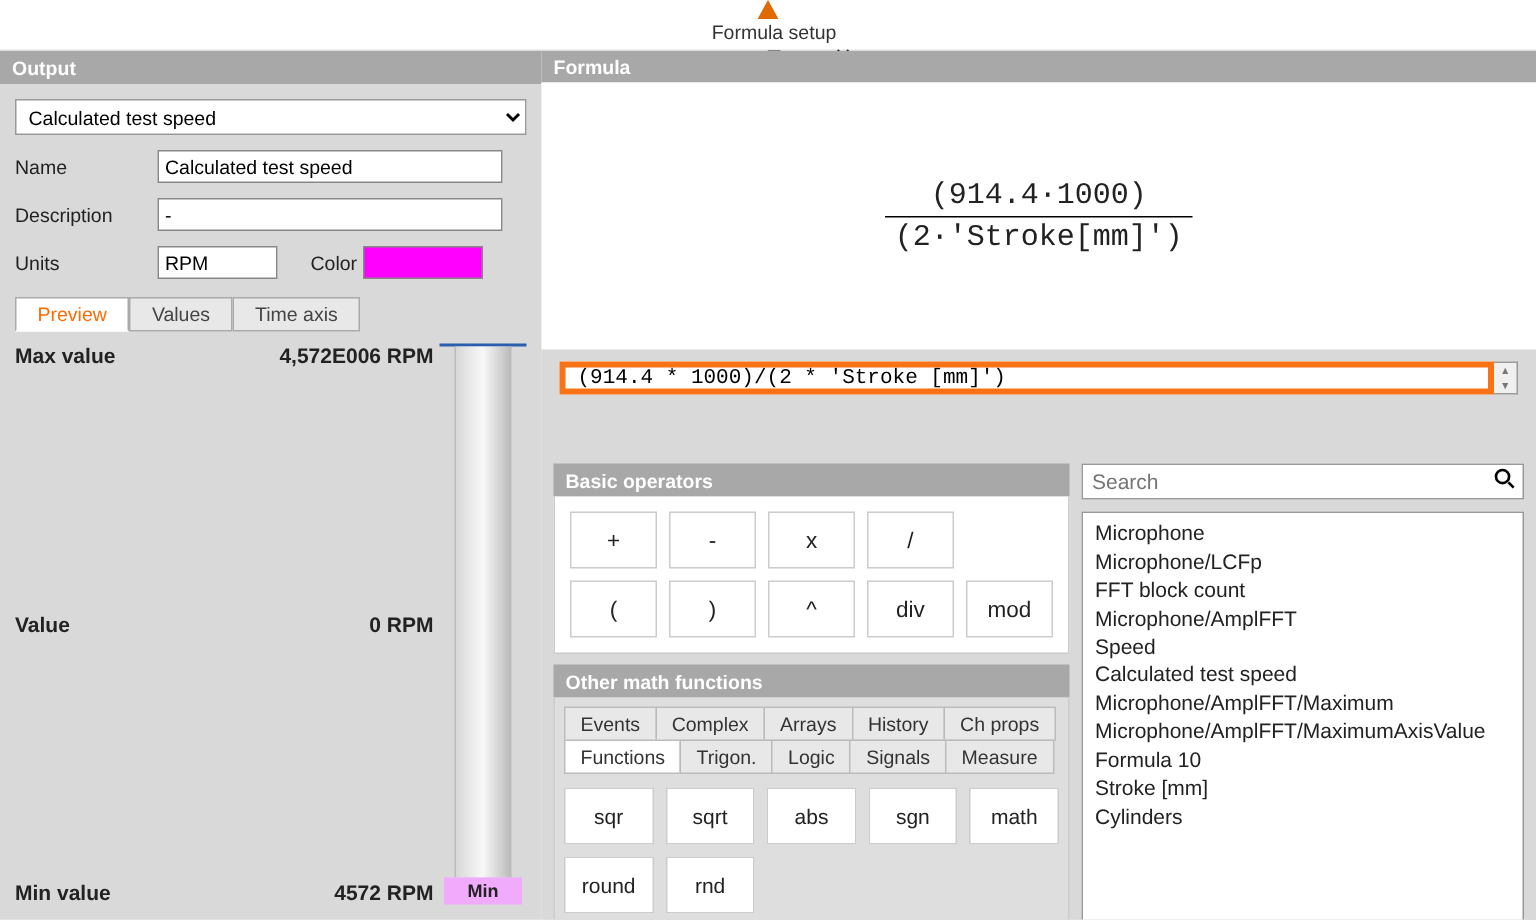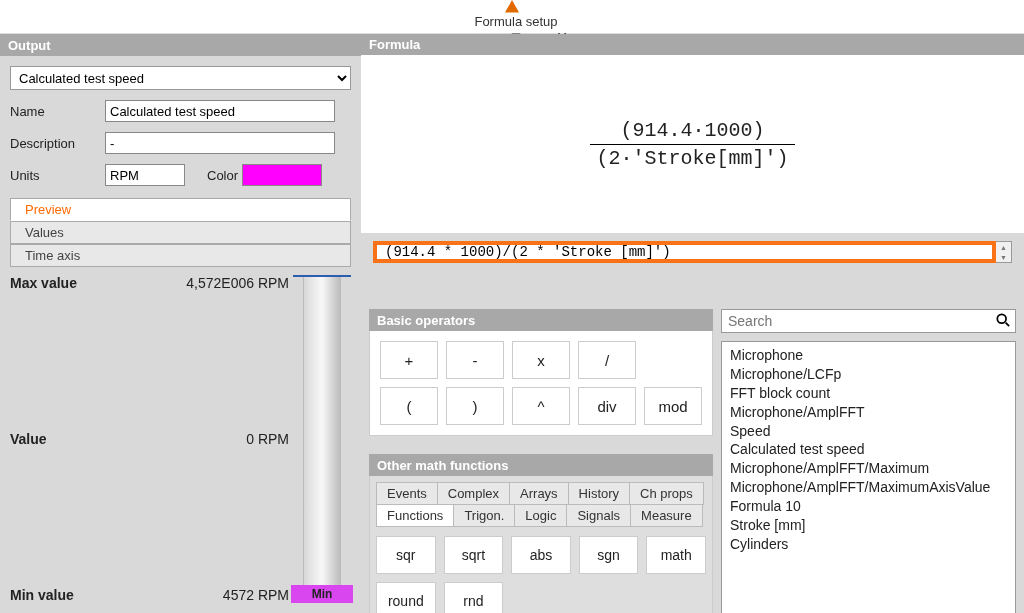--- a/index.html
+++ b/index.html
@@ -47,41 +47,41 @@
   .field-row { display: flex; align-items: center; margin-top: 10px; }
   .field-label { width: 95px; color: #222; font-size: 13px; }
   .text-input {
     border: 1px solid #888; background: #fff; font-size: 13px;
     padding: 2px 4px; height: 22px;
   }
   .text-input.wide { width: 230px; }
   .text-input.units { width: 80px; }
   .color-label { margin-left: 22px; font-size: 13px; }
   .color-swatch { width: 80px; height: 22px; border: 1px solid #888; background: #ff00ff; margin-left: 4px; }
-  .tabs { display: flex; margin-top: 12px; gap: 0; flex-direction: column; }
+  .tabs { display: flex; margin-top: 12px; gap: 0; }
   .tab {
     border: 1px solid #aaa; background: #e8e8e8;
     padding: 3px 14px; font-size: 13px; color: #444;
     cursor: pointer;
   }
   .tab.active { background: #fff; color: #ff6a00; border-bottom: 1px solid #fff; }
   .preview-area { margin-top: 8px; display: flex; flex: 1; }
   .preview-labels { flex: 1; display: flex; flex-direction: column; justify-content: space-between; padding-right: 4px; }
   .p-row { display: flex; justify-content: space-between; font-size: 14px; }
   .p-row .lbl { font-weight: 700; }
-  .p-row .val { font-weight: 400; }
+  .p-row .val { font-weight: 700; }
   .preview-bar-wrap { width: 58px; display: flex; flex-direction: column; align-items: center; }
   .preview-bar-line { width: 100%; height: 2px; background: #2a5fb0; }
   .preview-bar {
     width: 38px; flex: 1;
     background: linear-gradient(to right, #d8d8d8, #f8f8f8, #bcbcbc);
     border-left: 1px solid #bbb; border-right: 1px solid #bbb;
   }
   .preview-bar-min {
-    width: 62px; height: 18px; background: #d946ef;
+    width: 52px; height: 18px; background: #f0abfc;
     font-weight: 700; text-align: center; font-size: 12px;
     display: flex; align-items: center; justify-content: center;
   }
   .right-body { display: flex; flex-direction: column; flex: 1; background: #d9d9d9; }
   .formula-render {
     flex: 0 0 178px; background: #ffffff;
     display: flex; align-items: center; justify-content: center;
     font-family: "Courier New", monospace; font-size: 20px;
   }
   .frac { display: inline-flex; flex-direction: column; align-items: center; }
@@ -104,21 +104,21 @@
     gap: 8px; padding: 10px;
   }
   .op-btn {
     background: #fff; border: 1px solid #ccc;
     height: 38px; display: flex; align-items: center; justify-content: center;
     font-size: 15px; cursor: pointer;
   }
   .grey-header {
     background: #a8a8a8; color: #fff; font-weight: 600;
     font-size: 13px; padding: 3px 8px; height: 22px;
-    display:flex;align-items:center; margin-top: 18px;
+    display:flex;align-items:center; margin-top: 7px;
   }
   .grey-header:first-child { margin-top: 0; }
   .func-wrap { background: #dedede; border: 1px solid #ccc; border-top:none; padding: 6px 6px 10px 6px; }
   .func-tabs { display: flex; flex-wrap: wrap; }
   .func-tab {
     border: 1px solid #bbb; background: #e8e8e8; padding: 3px 10px;
     font-size: 13px; color: #333; cursor: pointer; margin-right: -1px; margin-bottom: -1px;
   }
   .func-tab.active { background: #fff; }
   .func-grid {

